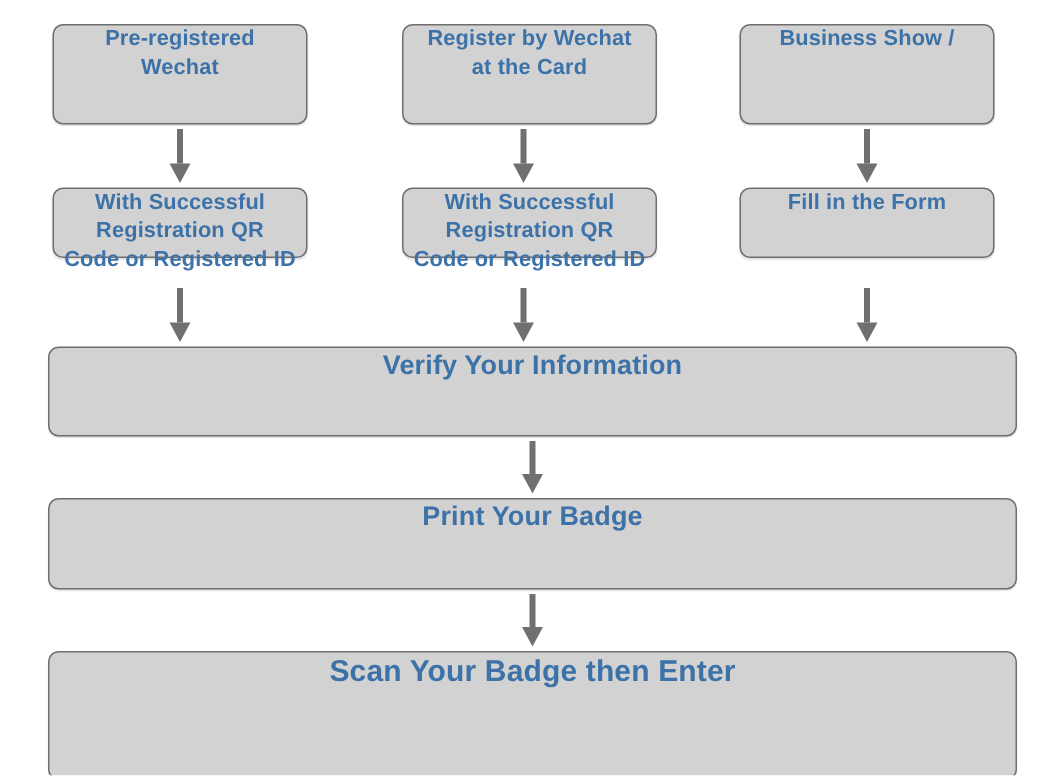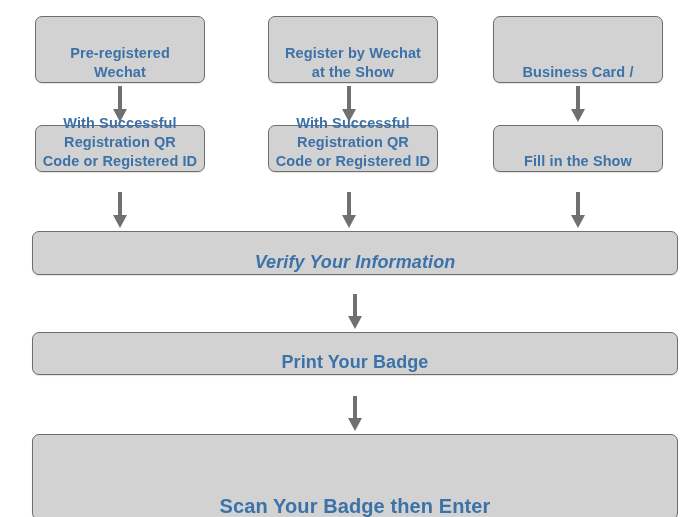--- a/index.html
+++ b/index.html
@@ -18,21 +18,21 @@
     overflow: hidden;
   }
 
   .node {
     position: absolute;
     box-sizing: border-box;
     background: #d2d2d2;
     border: 1px solid #6e6e6e;
     border-radius: 7px;
     display: flex;
-    align-items: flex-end;
+    align-items: flex-start;
     justify-content: center;
     text-align: center;
     color: #3c72a8;
     font-weight: bold;
     line-height: 1.30;
     letter-spacing: 0.1px;
     box-shadow: 0 1px 1px rgba(0,0,0,0.12);
   }
 
   .node .lines {
@@ -57,22 +57,22 @@
   .col1 { left: 35px; }
   .col2 { left: 268px; }
   .col3 { left: 493px; }
 
   
   .node-wide {
     left: 32px;
     width: 646px;
     font-size: 18px;
   }
-  .node-verify { top: 231px; height: 44px; font-style: italic; }
-  .node-print  { top: 332px; height: 43px; }
+  .node-verify { top: 231px; height: 60px; }
+  .node-print  { top: 332px; height: 61px; }
   .node-scan   { top: 434px; height: 86px; font-size: 20px; }
 
   
   .arrow {
     position: absolute;
     width: 14px;
   }
   .arrow .shaft {
     position: absolute;
     left: 5px;
@@ -99,27 +99,27 @@
   <div class="node node-col row1 col1">
     <span class="lines">
       <span>Pre-registered</span>
       <span>Wechat</span>
     </span>
   </div>
 
   <div class="node node-col row1 col2">
     <span class="lines">
       <span>Register by Wechat</span>
-      <span>at the Show</span>
+      <span>at the Card</span>
     </span>
   </div>
 
   <div class="node node-col row1 col3">
     <span class="lines">
-      <span>Business Card /</span>
+      <span>Business Show /</span>
     </span>
   </div>
 
   <div class="arrow" style="left:113px; top:86px; height:36px;">
     <div class="shaft" style="height:23px;"></div>
       <div class="head"></div>
   </div>
   <div class="arrow" style="left:342px; top:86px; height:36px;">
     <div class="shaft" style="height:23px;"></div>
       <div class="head"></div>
@@ -140,21 +140,21 @@
   <div class="node node-col row2 col2">
     <span class="lines">
       <span>With Successful</span>
       <span>Registration QR</span>
       <span>Code or Registered ID</span>
     </span>
   </div>
 
   <div class="node node-col row2 col3">
     <span class="lines">
-      <span>Fill in the Show</span>
+      <span>Fill in the Form</span>
     </span>
   </div>
 
   <div class="arrow" style="left:113px; top:192px; height:36px;">
     <div class="shaft" style="height:23px;"></div>
       <div class="head"></div>
   </div>
   <div class="arrow" style="left:342px; top:192px; height:36px;">
     <div class="shaft" style="height:23px;"></div>
       <div class="head"></div>

